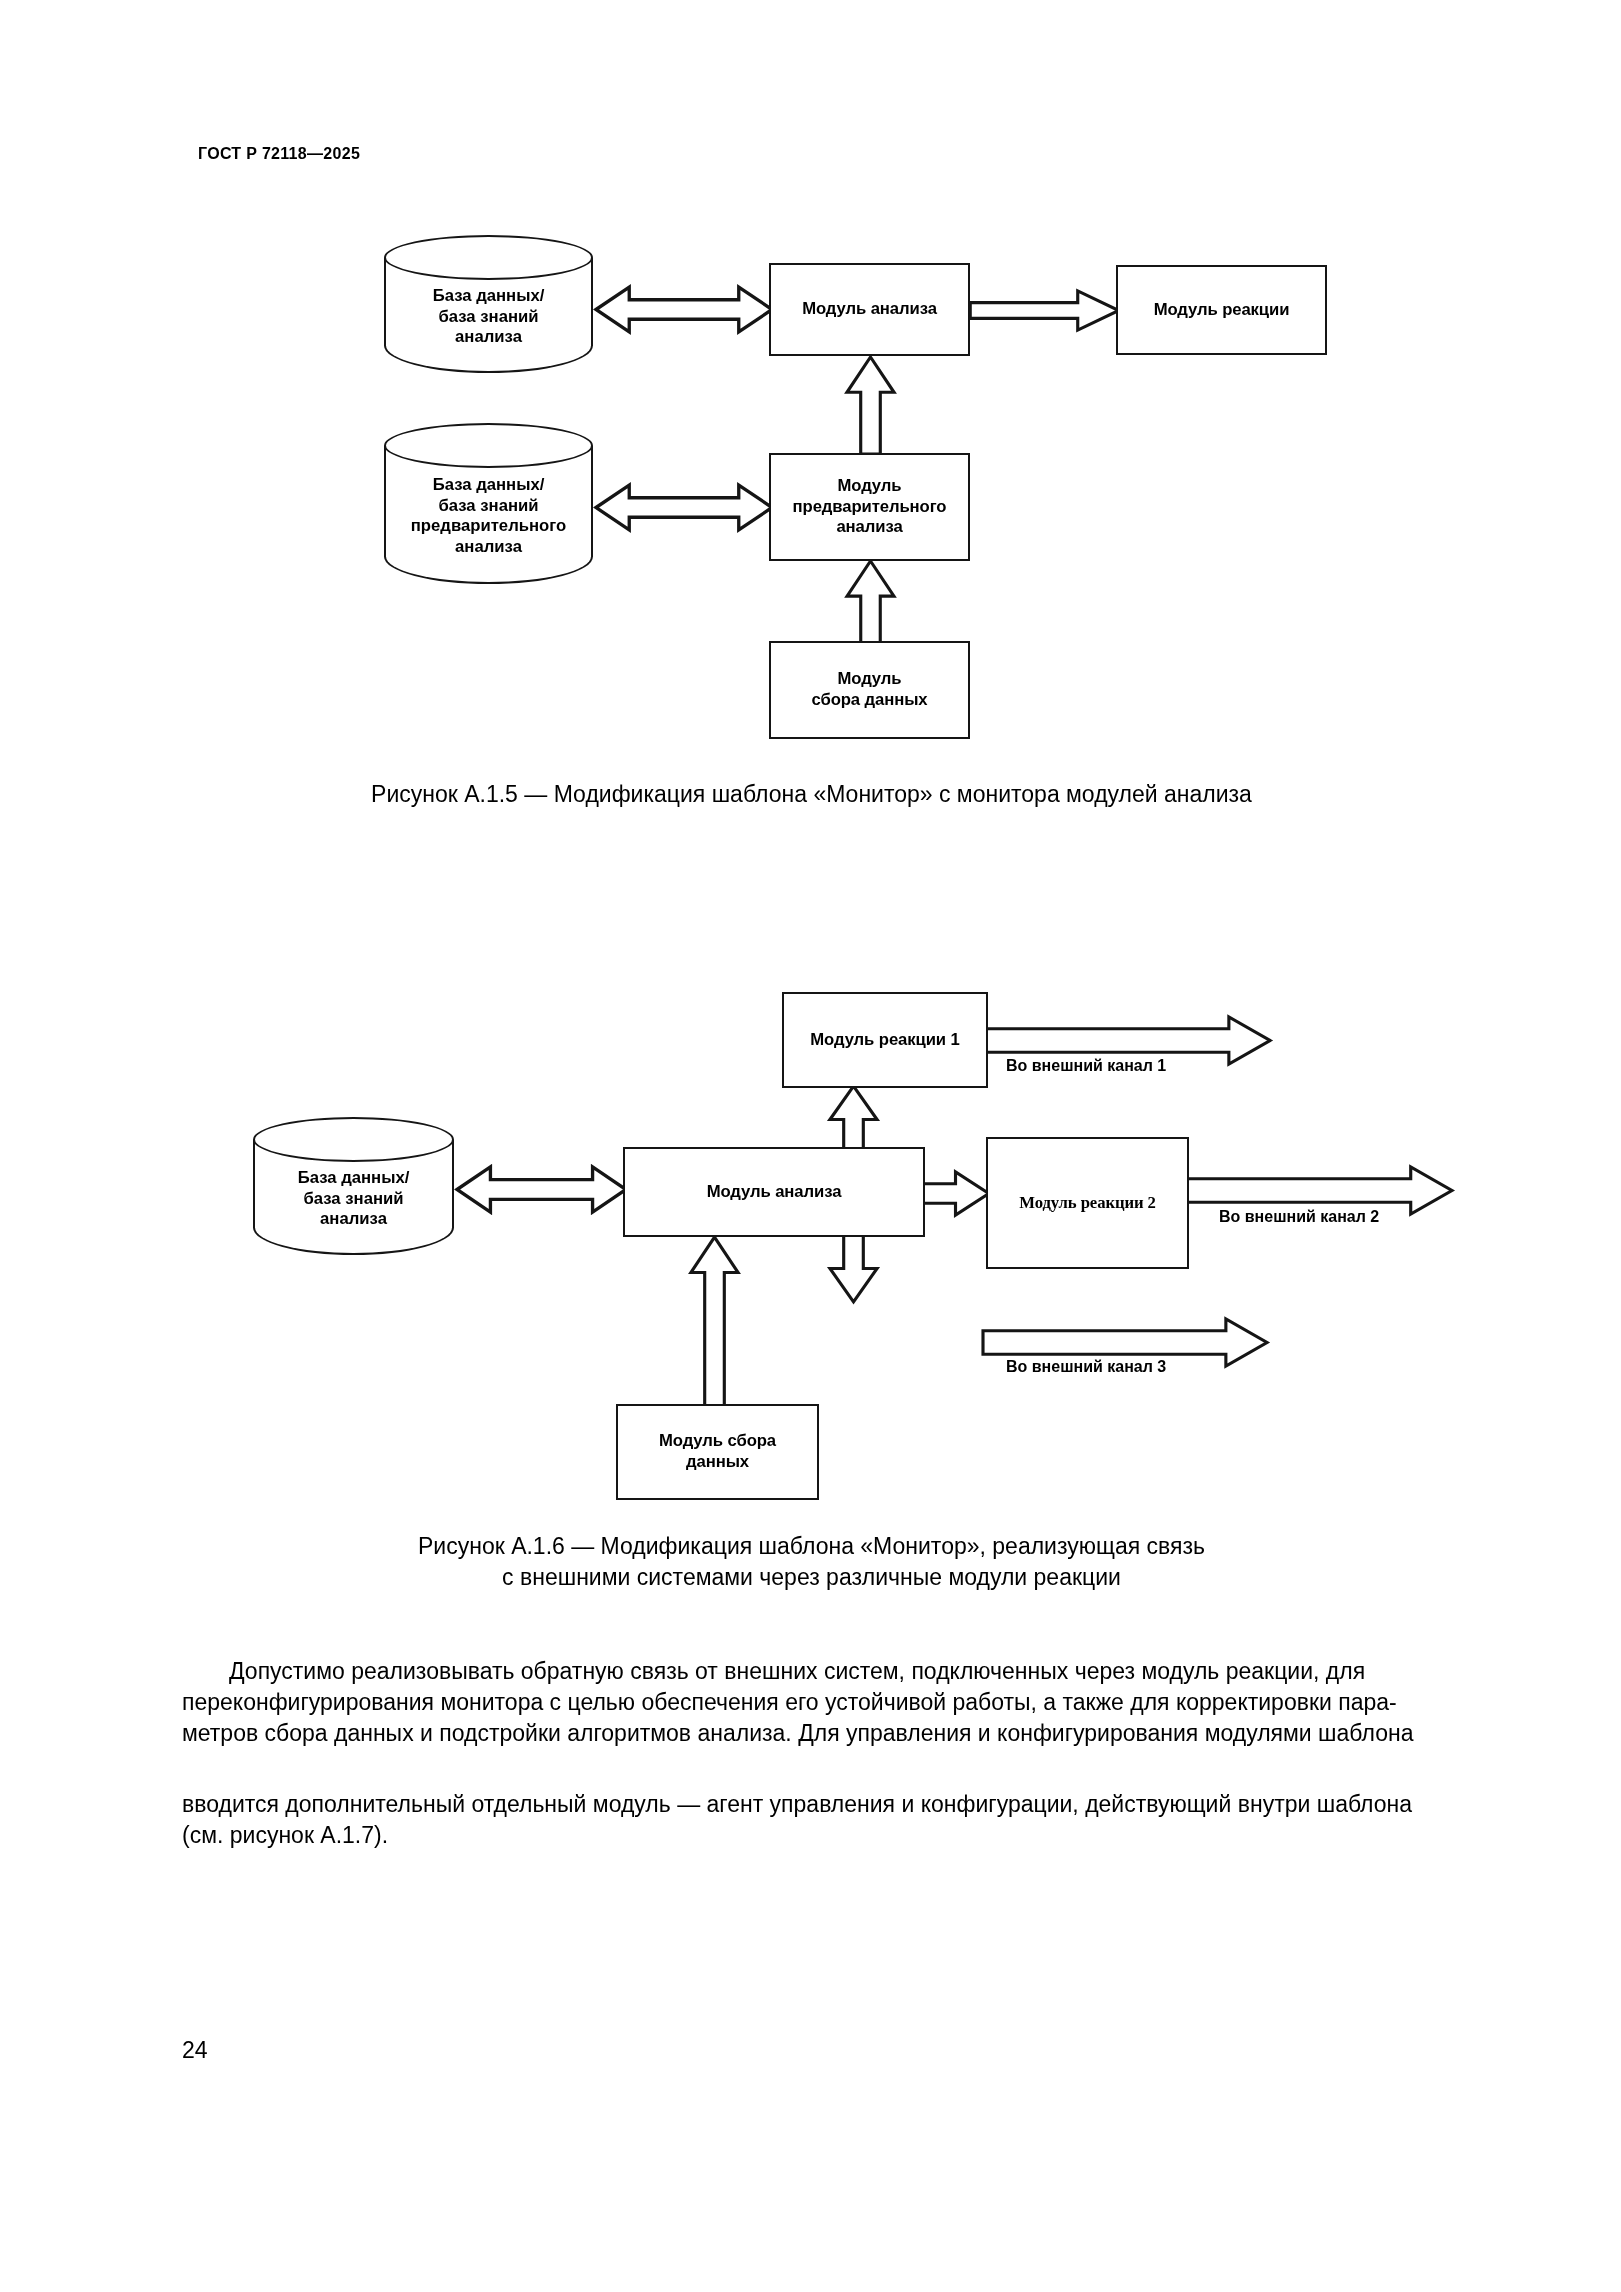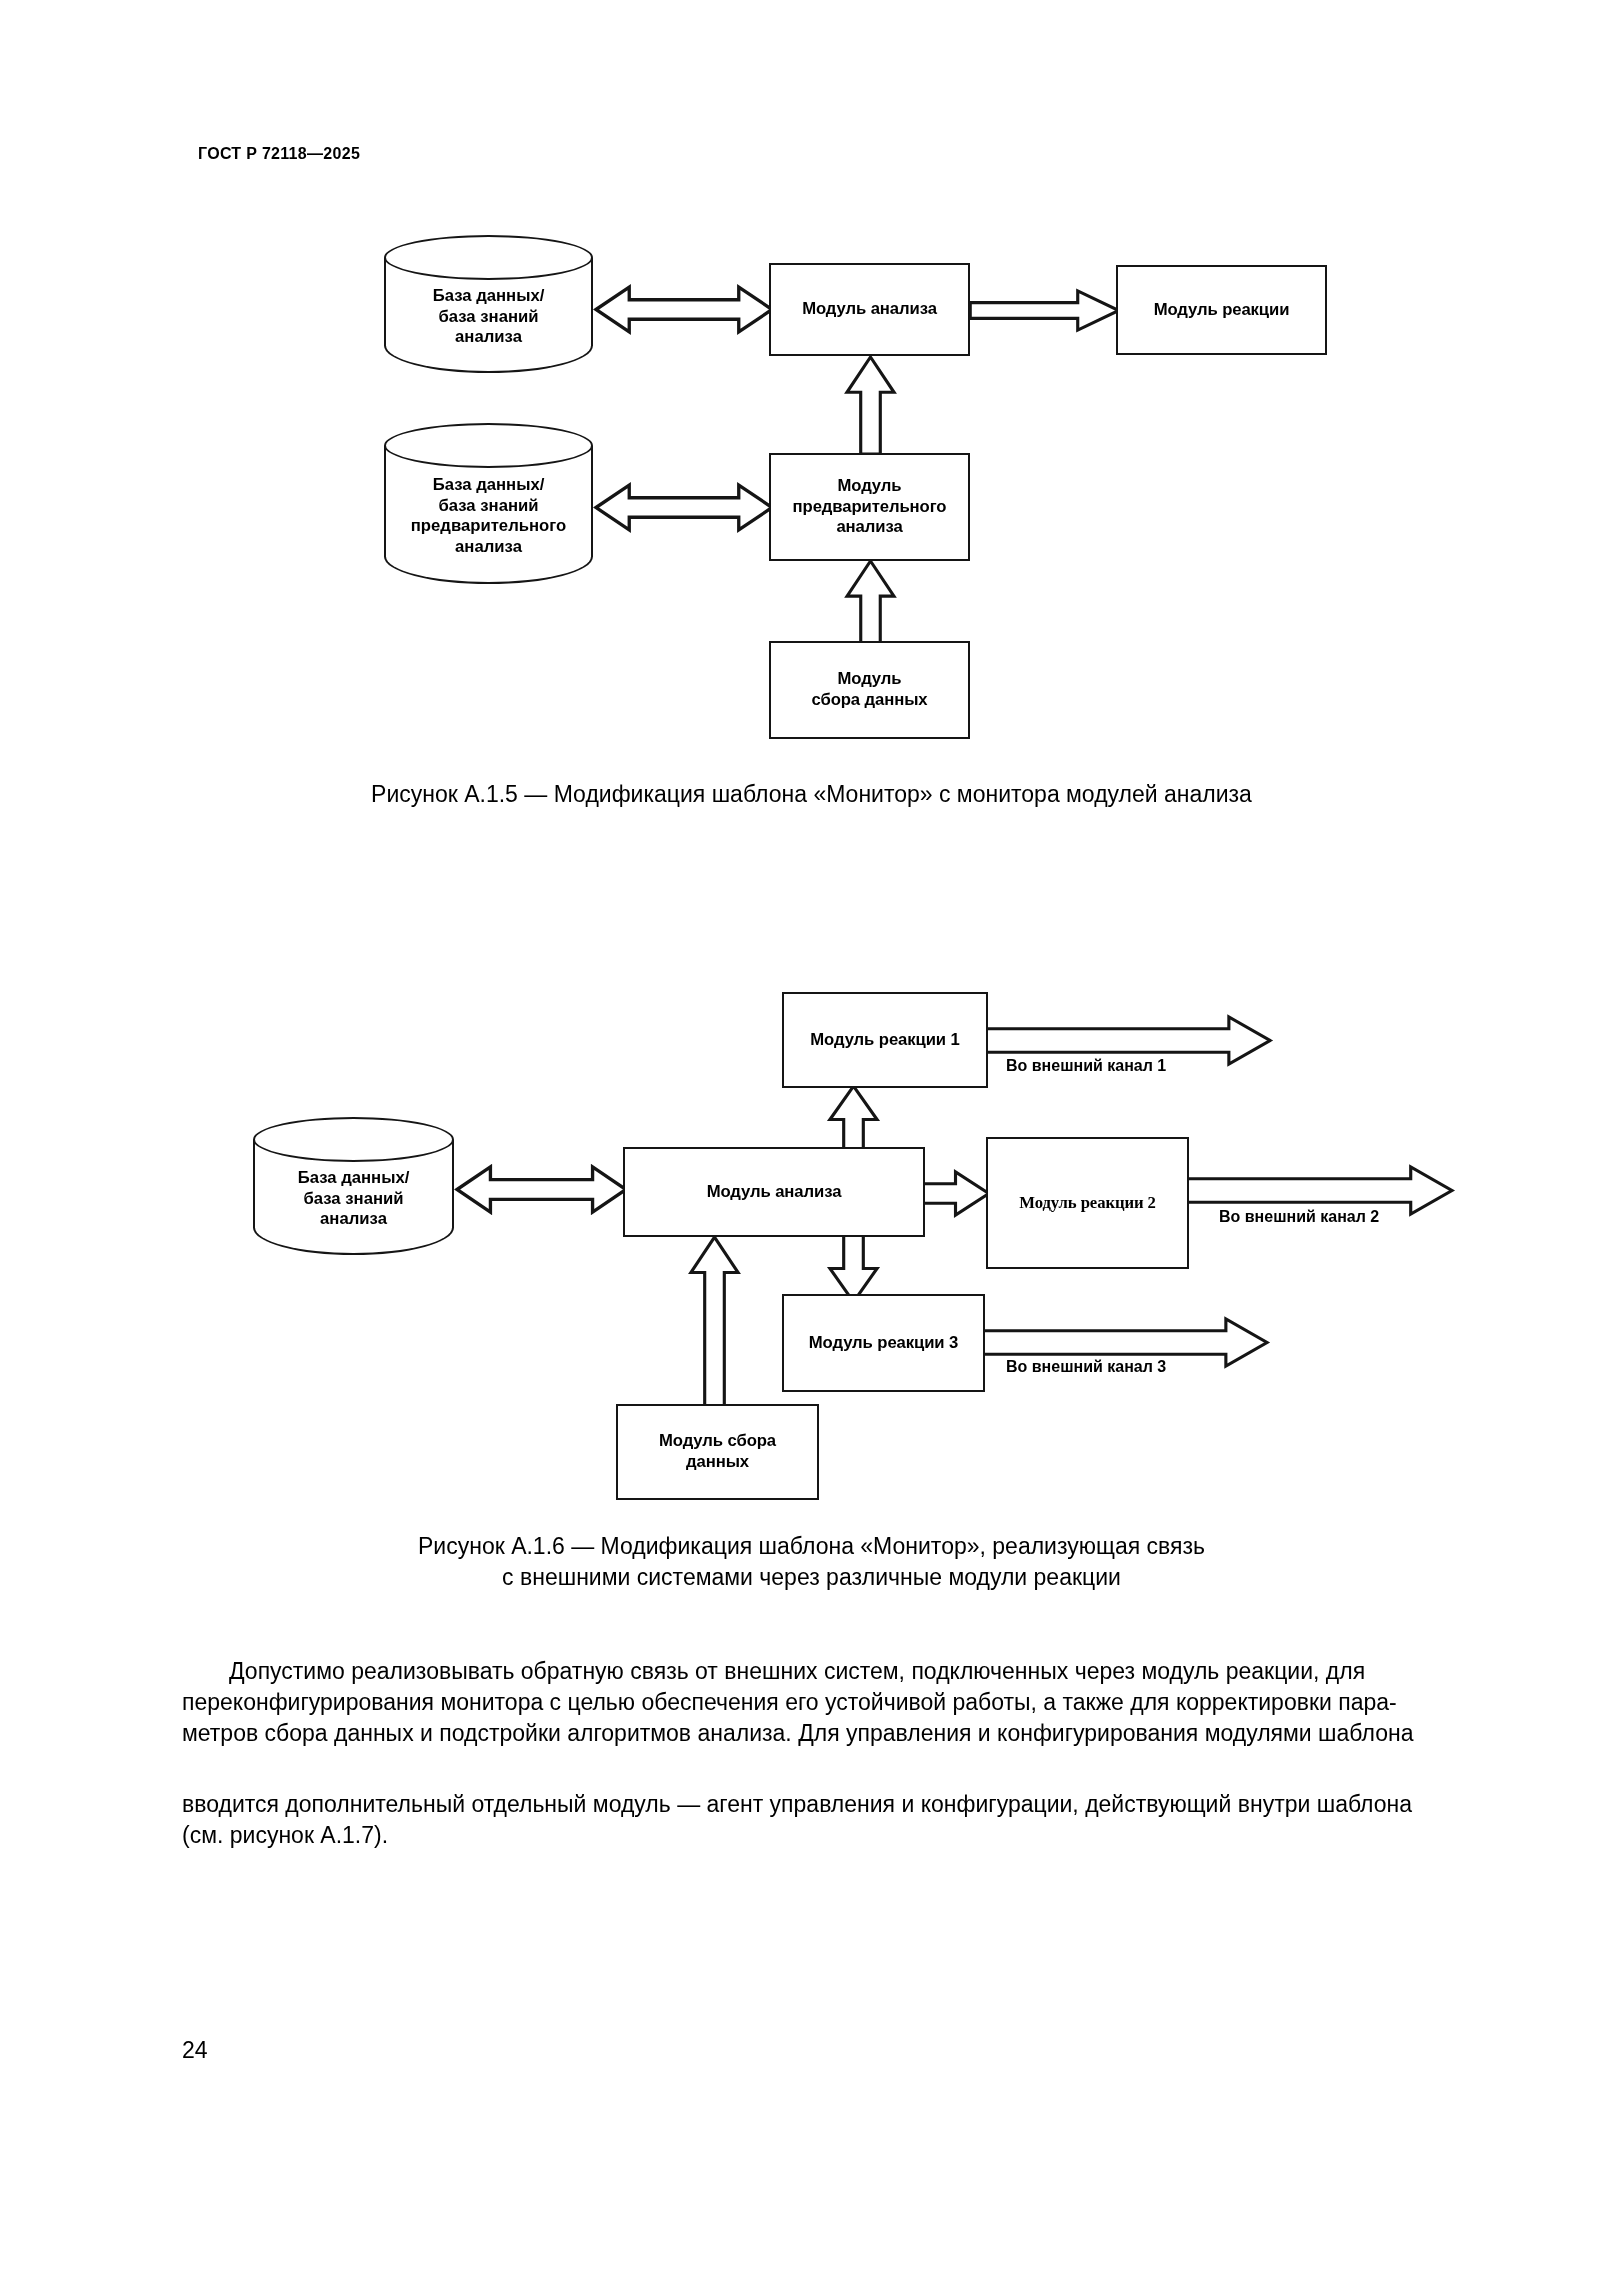--- a/index.html
+++ b/index.html
@@ -263,23 +263,20 @@
       <span>Модуль реакции 2</span>
     </div>
 
     <div class="arrow" style="left:1187px; top:1165px; width:265px; height:51px;">
       <svg width="265" height="51" viewBox="0 0 270 52">
         <polygon points="0,14 228,14 228,2 270,26 228,50 228,38 0,38" fill="#ffffff" stroke="#151515" stroke-width="3.2" stroke-linejoin="miter"></polygon>
       </svg>
     </div>
     <div class="chan-label" style="left:1219px; top:1208px;">Во внешний канал 2</div>
 
-    <div class="node-box" style="left:782px; top:1294px; width:203px; height:98px;">
-      <span>Модуль реакции 3</span>
-    </div>
 
     <div class="arrow" style="left:983px; top:1317px; width:284px; height:51px;">
       <svg width="284" height="51" viewBox="0 0 290 52">
         <polygon points="0,14 248,14 248,2 290,26 248,50 248,38 0,38" fill="#ffffff" stroke="#151515" stroke-width="3.2" stroke-linejoin="miter"></polygon>
       </svg>
     </div>
     <div class="chan-label" style="left:1006px; top:1358px;">Во внешний канал 3</div>
 
     <div class="node-box" style="left:616px; top:1404px; width:203px; height:96px; flex-direction:column;">
       <span>Модуль сбора</span>

